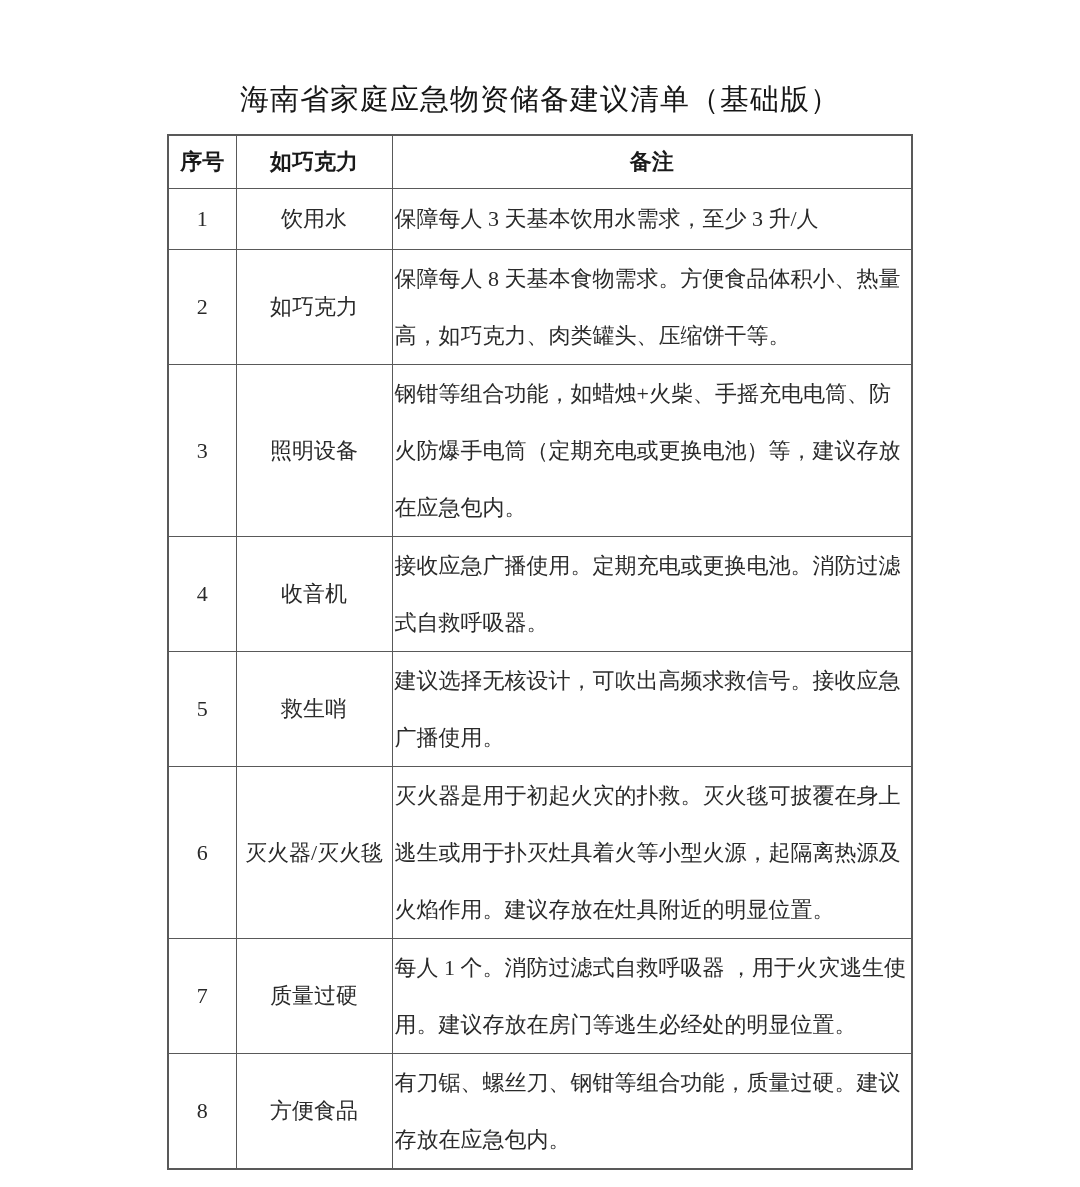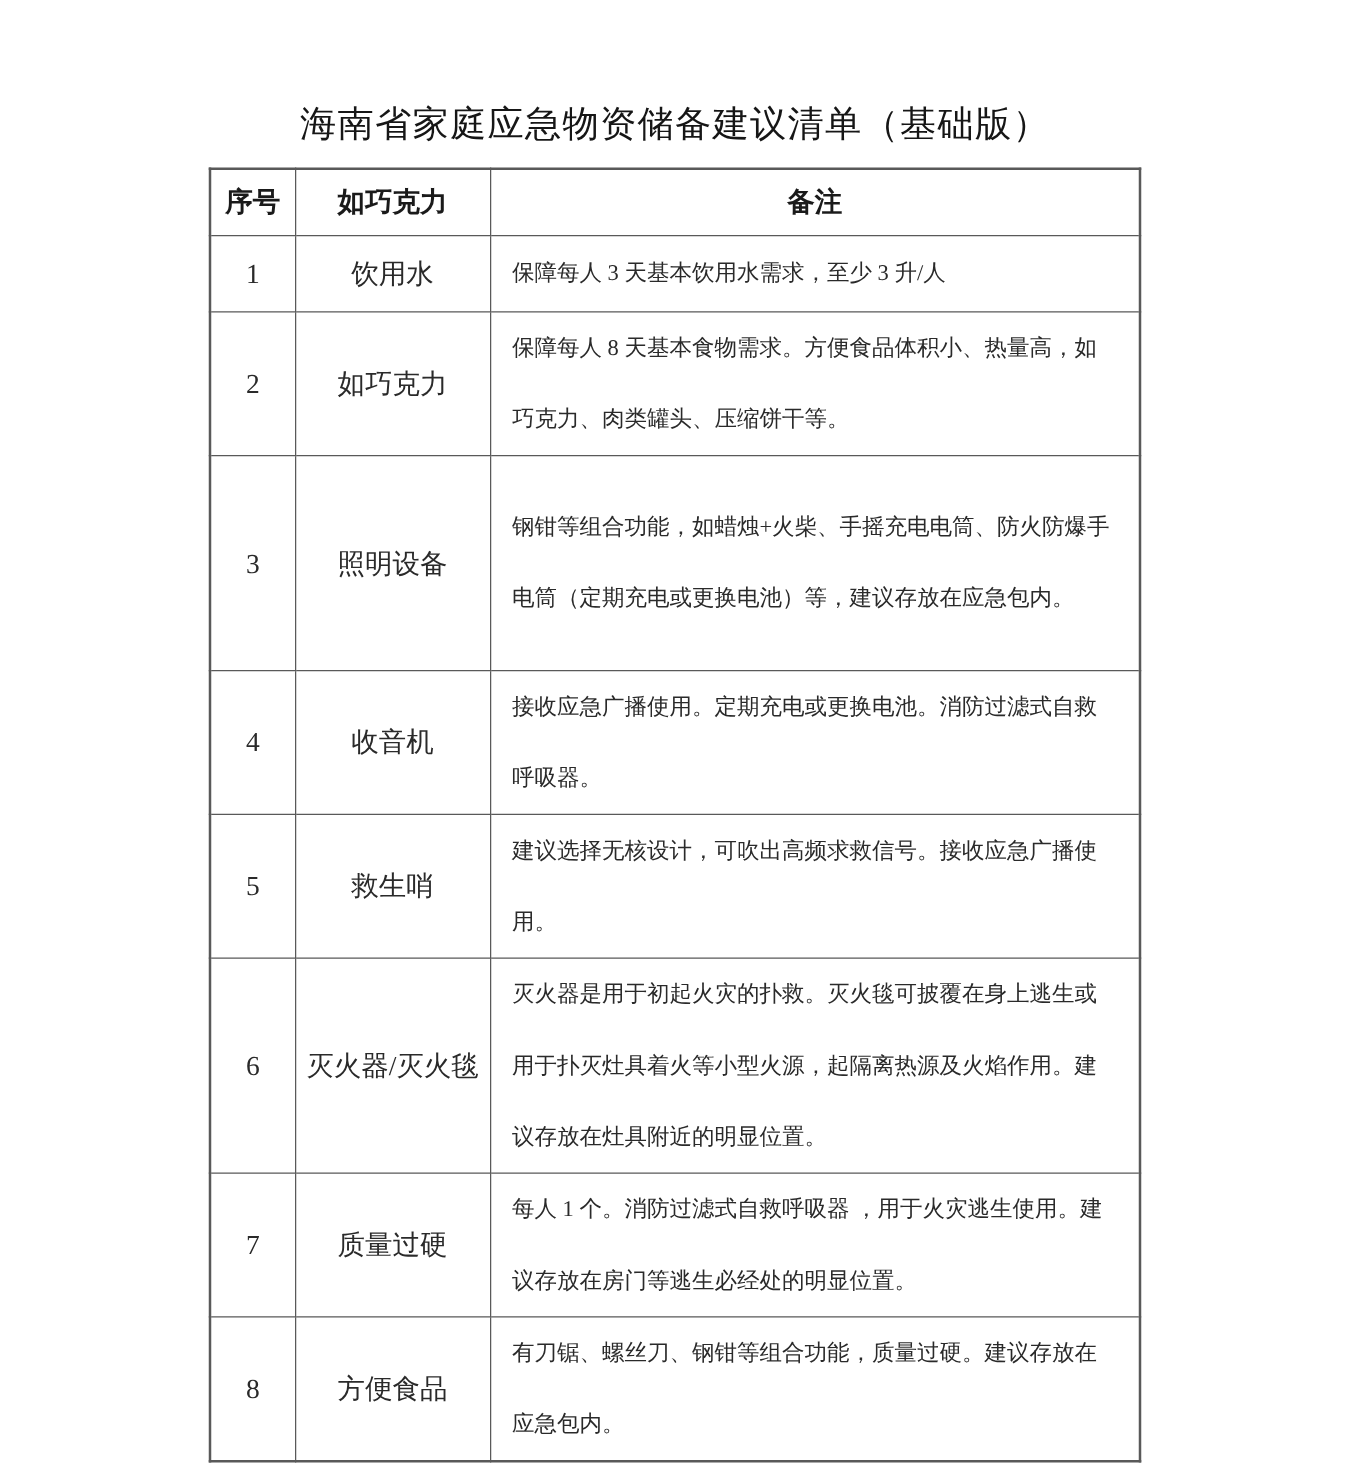--- a/index.html
+++ b/index.html
@@ -56,24 +56,24 @@
     color: #1a1a1a;
   }
   td.no, td.name {
     font-size: 22px;
     text-align: center;
     line-height: 57px;
     padding: 0 6px;
     color: #2a2a2a;
   }
   td.note {
-    font-size: 18px;
+    font-size: 22px;
     text-align: left;
     line-height: 57px;
-    padding: 0 17px;
+    padding: 0 2px;
     color: #2a2a2a;
   }
 </style>
 </head>
 <body>
 
 <h1 class="doc-title">海南省家庭应急物资储备建议清单（基础版）</h1>
 
 <table class="supplies">
   <colgroup>

